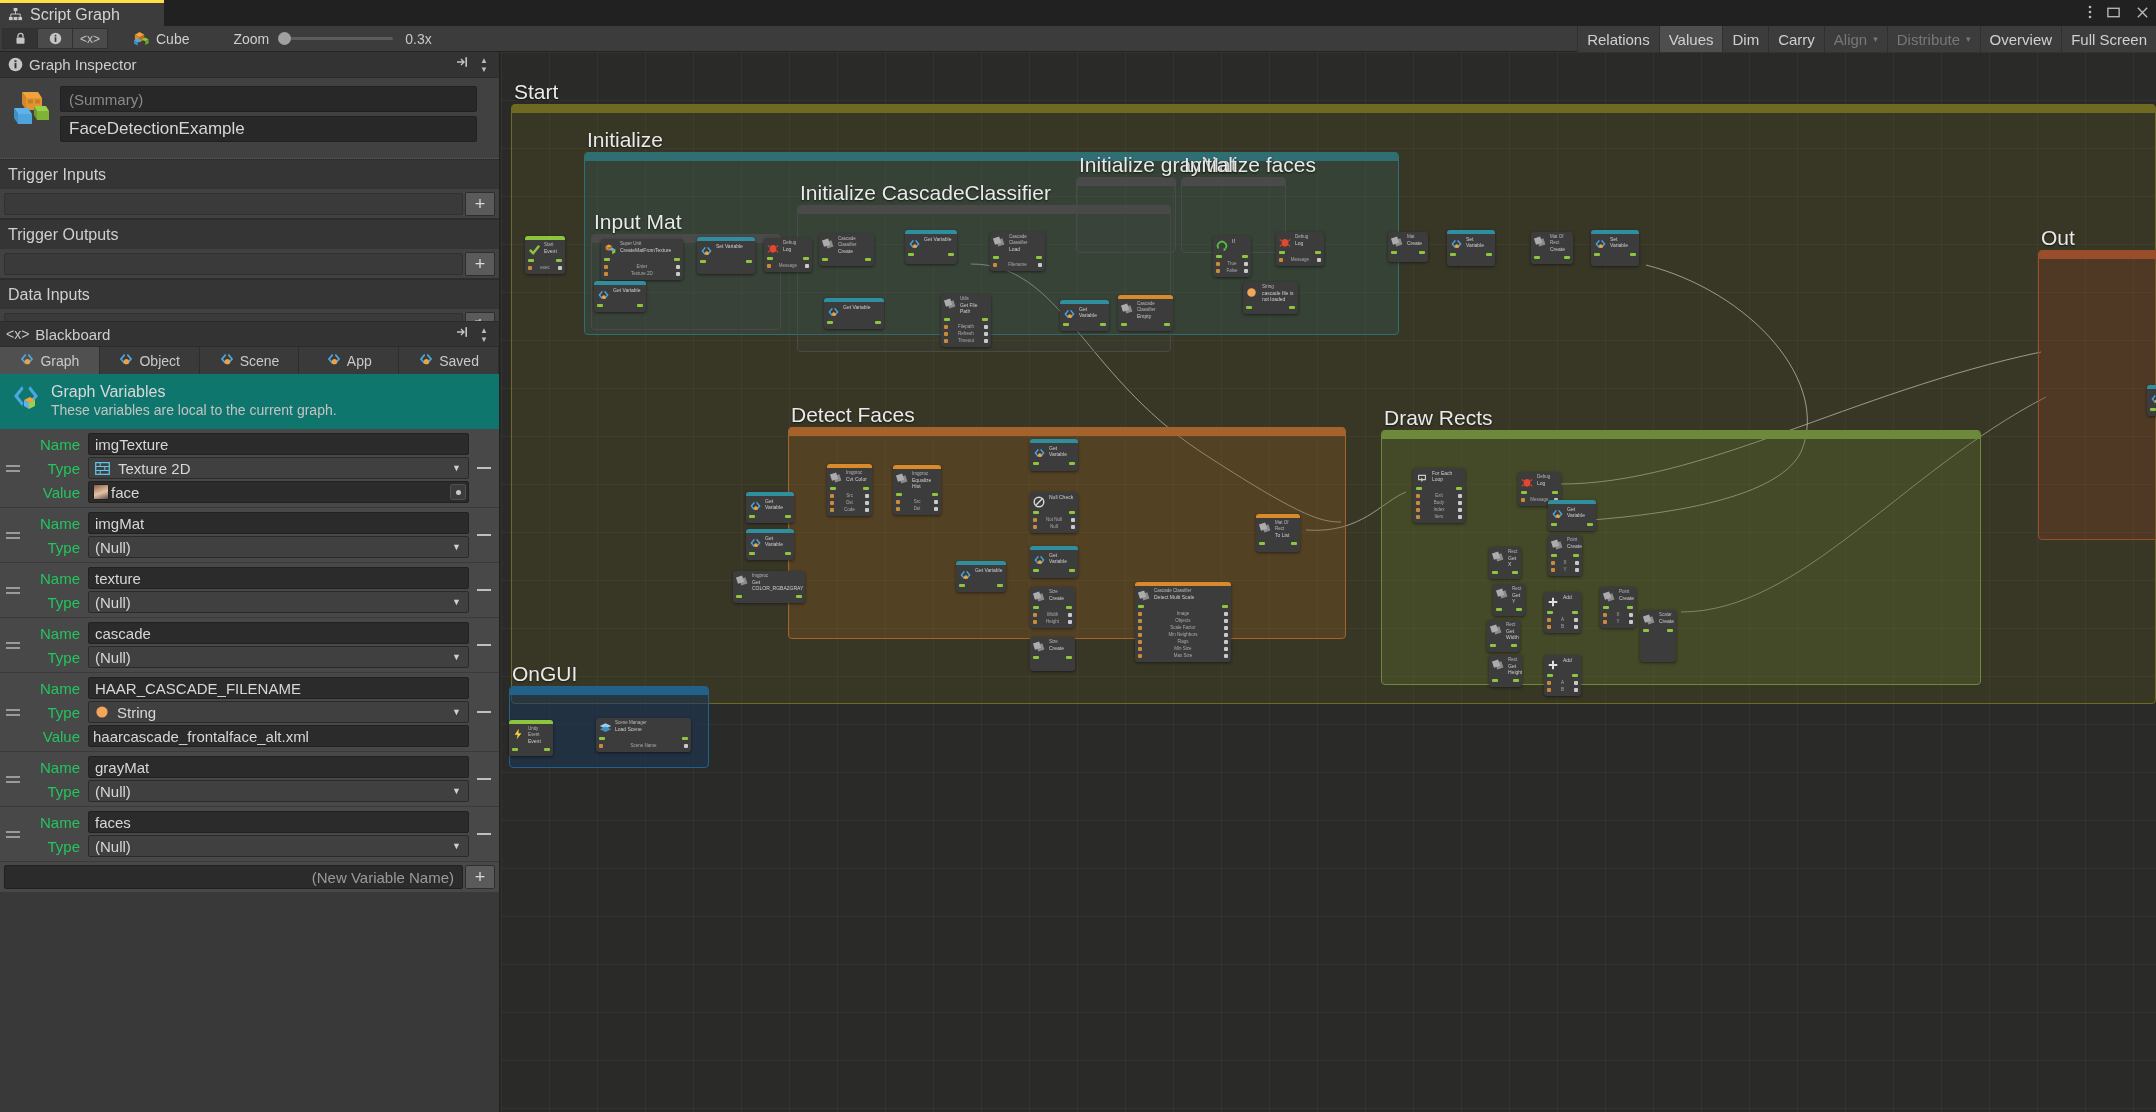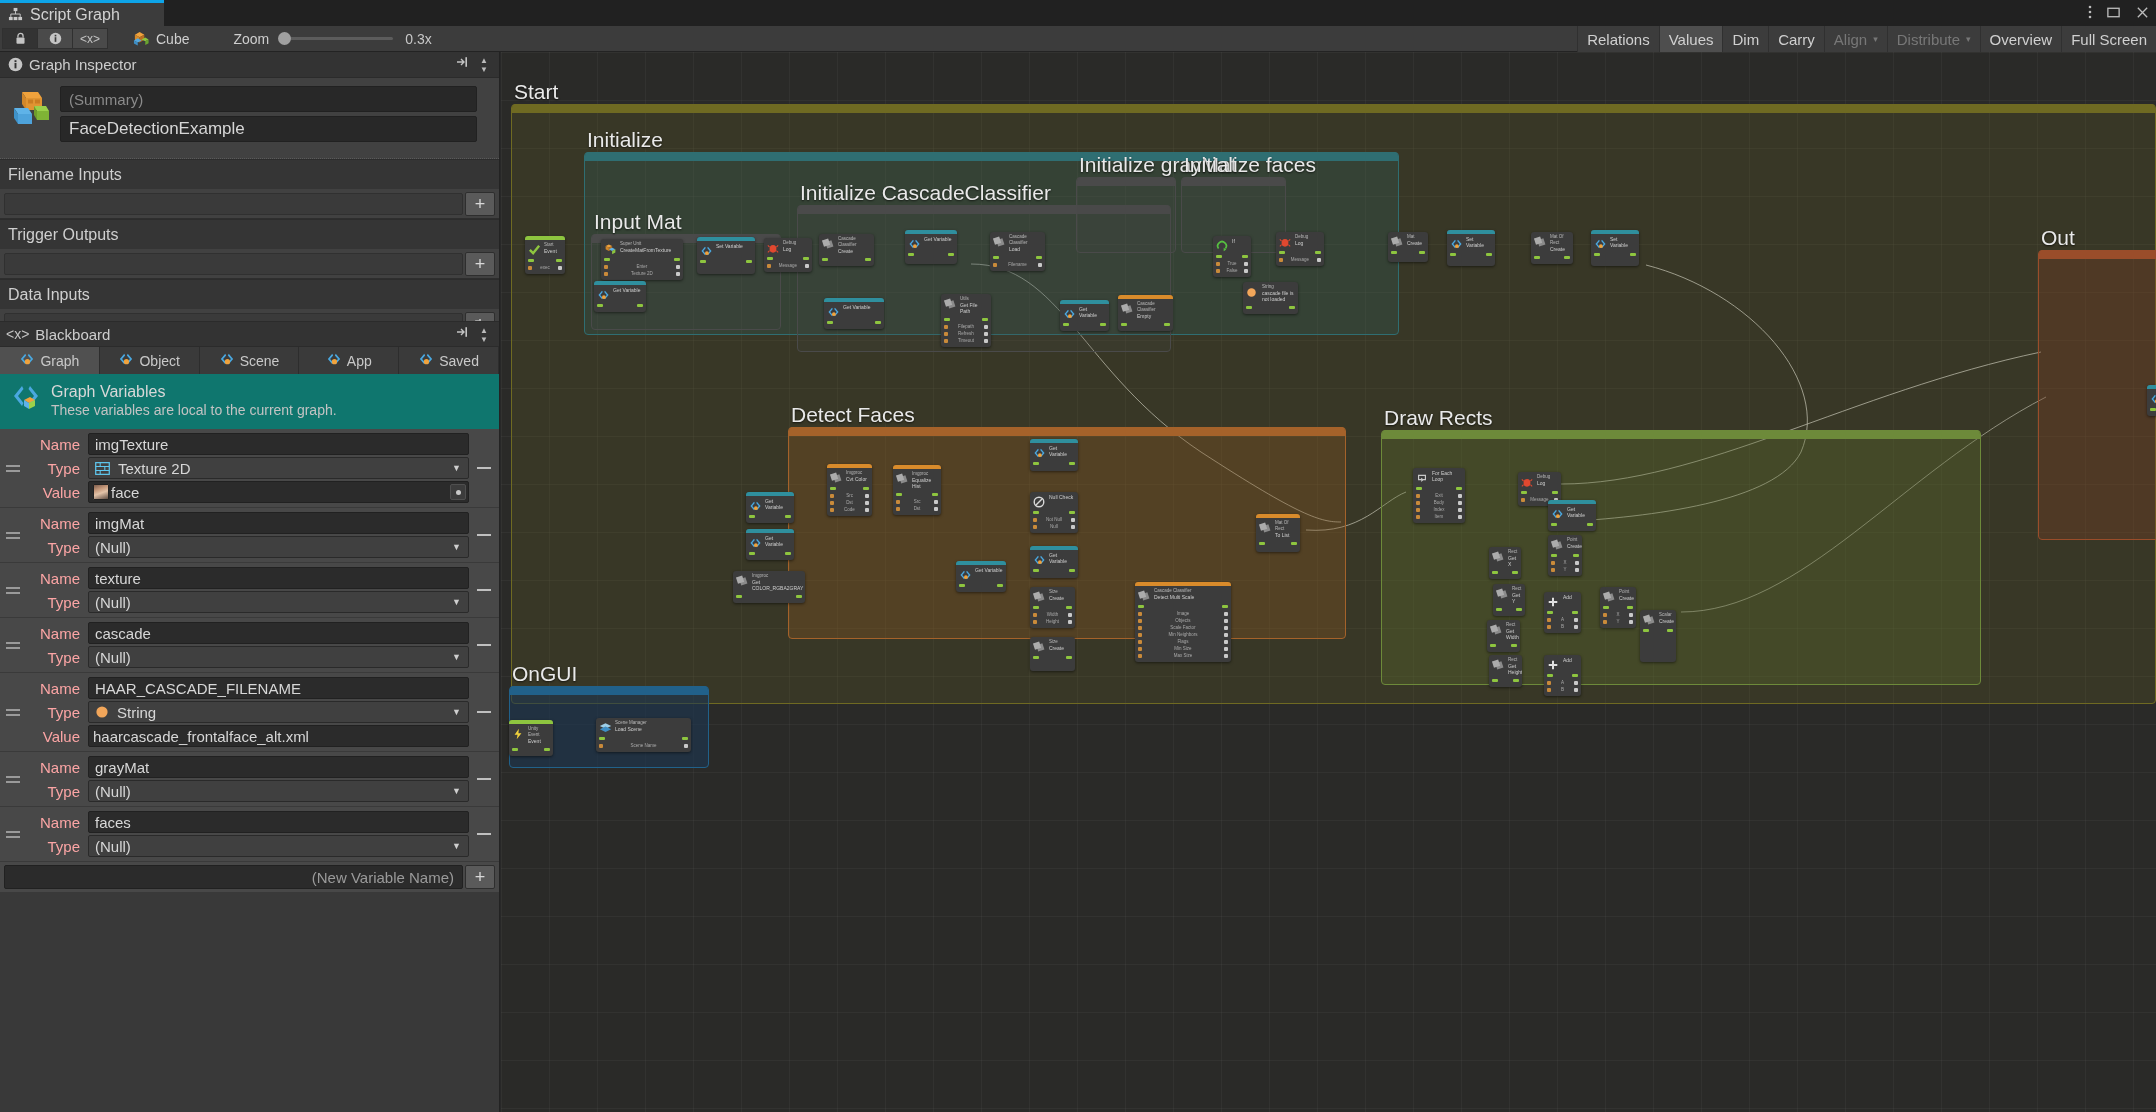--- a/index.html
+++ b/index.html
@@ -20,21 +20,21 @@
   }
 
   
   .titlebar {
     position: absolute; left: 0; top: 0; width: 2156px; height: 26px;
     background: #212121;
   }
   .tab-active {
     position: absolute; left: 0; top: 0; width: 164px; height: 26px;
     background: #3c3c3c;
-    border-top: 3px solid #0ea5e9;
+    border-top: 3px solid #fde047;
     display: flex; align-items: center; padding-left: 8px;
     color: #d2d2d2; font-size: 16px;
   }
   .tab-active .tabicon { margin-right: 7px; display: flex; align-items: center; }
   .win-btns {
     position: absolute; right: 6px; top: 0; height: 26px;
     display: flex; align-items: center; gap: 14px;
     color: #c8c8c8;
   }
   .win-btns span { font-size: 15px; line-height: 1; cursor: default; }
@@ -164,21 +164,21 @@
     border-bottom: 1px solid #3a3a3a;
     padding: 4px 0 4px 0;
   }
   .drag-handle {
     width: 26px; flex:none; display:flex; flex-direction:column; align-items:center; justify-content:center; gap:3px;
   }
   .drag-handle i { display:block; width: 14px; height: 2px; background: #9a9a9a; }
   .var-rows { flex: 1; }
   .var-row { display:flex; align-items:center; height: 22px; margin-bottom: 2px; }
   .var-row:last-child { margin-bottom: 0; }
-  .var-lbl { width: 62px; color: #fca5a5; font-size: 15px; text-align:right; padding-right:8px; flex:none;}
+  .var-lbl { width: 62px; color: #22c55e; font-size: 15px; text-align:right; padding-right:8px; flex:none;}
   .var-input {
     flex: 1; height: 22px; background: #2b2b2b; border: 1px solid #212121; border-radius:2px;
     display:flex; align-items:center; padding: 0 6px; color: #d7d7d7; font-size: 15px;
   }
   .var-dd {
     flex: 1; height: 22px; background: #404040; border: 1px solid #2a2a2a; border-radius: 2px;
     display:flex; align-items:center; padding: 0 6px; color: #d7d7d7; font-size: 15px;
     position: relative;
   }
   .var-dd .ddcaret { position:absolute; right: 7px; font-size: 9px; color:#cfcfcf; }
@@ -418,21 +418,21 @@
             <span>(Summary)</span>
           </div>
           <div class="field">
             <span>FaceDetectionExample</span>
           </div>
         </div>
       </div>
       <div class="dotted-sep"></div>
 
       <div id="inspector-sections">
-          <div class="section-title">Filename Inputs</div>
+          <div class="section-title">Trigger Inputs</div>
           <div class="addrow">
             <div class="slot"></div>
             <div class="plusbtn">+</div>
           </div>
           <div class="section-title">Trigger Outputs</div>
           <div class="addrow">
             <div class="slot"></div>
             <div class="plusbtn">+</div>
           </div>
           <div class="section-title">Data Inputs</div>

